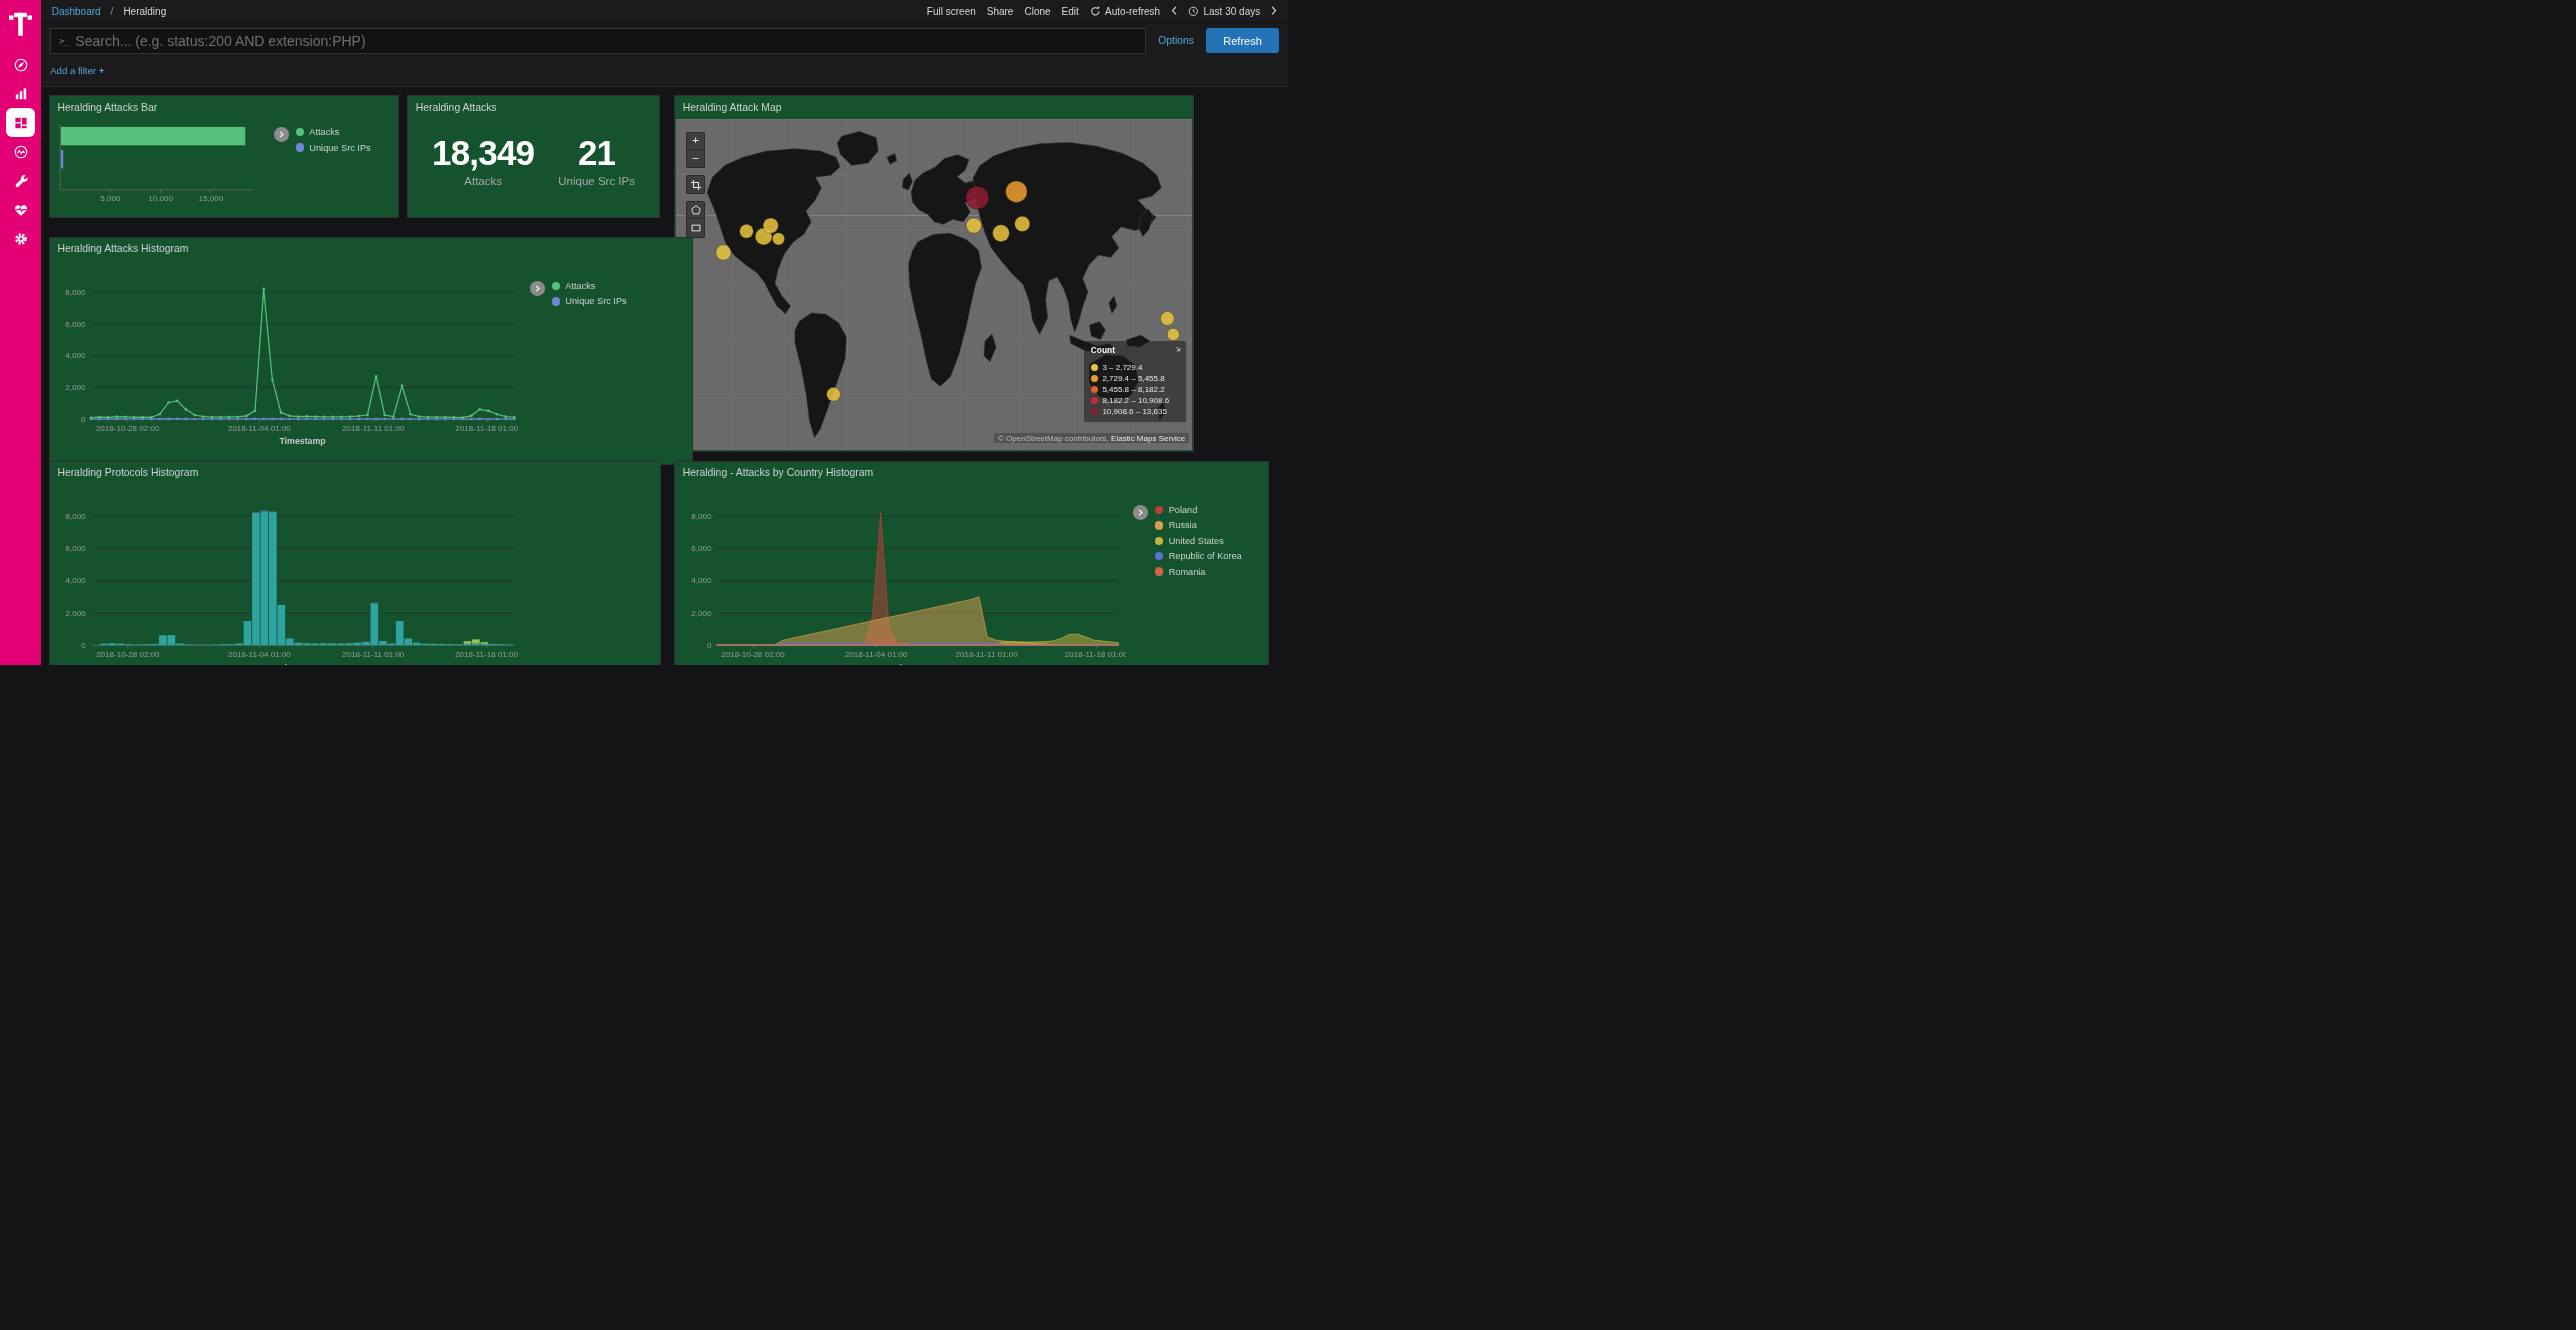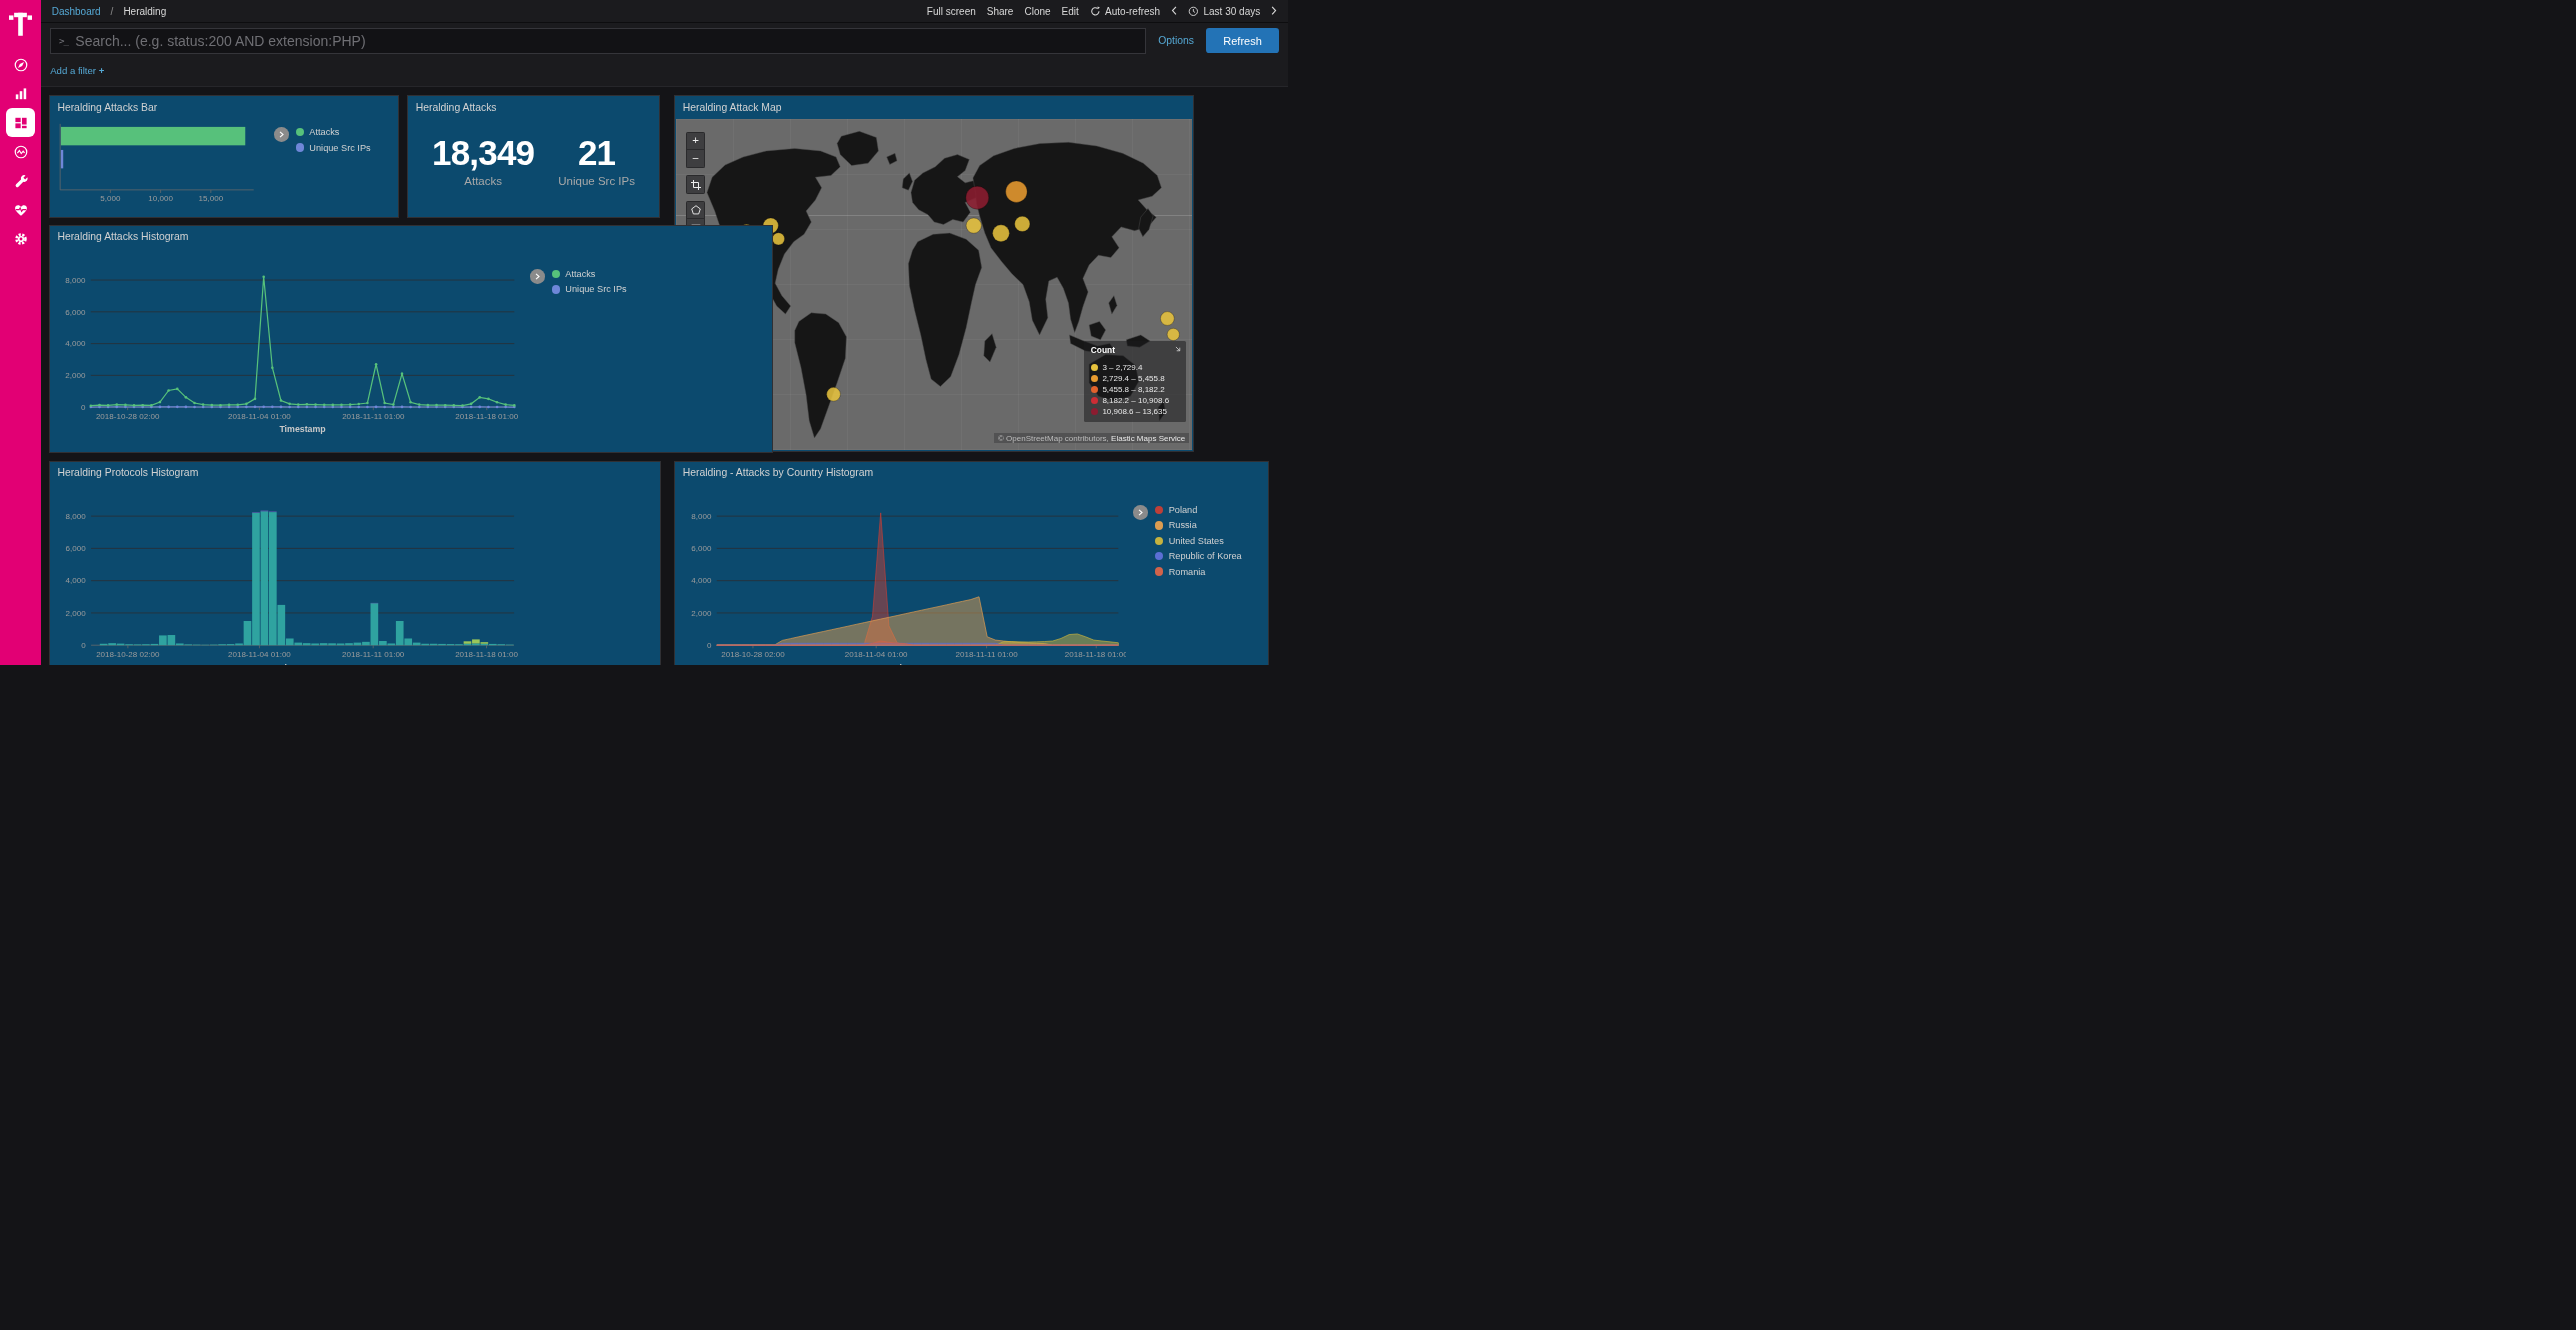--- a/index.html
+++ b/index.html
@@ -30,26 +30,26 @@
   .search-box input{flex:1;background:none;border:none;outline:none;color:#ddd;font-size:14px;font-family:"Liberation Sans",sans-serif}
   .search-box input::placeholder{color:#6f6f74}
   .options-link{color:var(--accent,#55a8d4);font-size:10.4px;text-decoration:none;cursor:pointer}
   .refresh-btn{background:var(--refresh,#2373b6);color:#fff;border:none;height:25px;padding:0 17px;font-size:11px;border-radius:3.1px;cursor:pointer}
   
   .filterbar{flex:none;padding:3.8px 9.2px 8.4px;background:#1b1b1e;border-bottom:0.8px solid #26262a}
   .add-filter{color:var(--accent,#55a8d4);font-size:9.6px;text-decoration:none;cursor:pointer}
   .add-filter .plus{font-weight:bold}
   
   .dashboard{position:relative;flex:1;background:#141417;overflow:hidden}
-  .panel{position:absolute;background:#0c4a6e;border:0.8px solid #303034}
+  .panel{position:absolute;background:#14532d;border:0.8px solid #303034}
   .panel-title{font-size:10.4px;font-weight:400;color:#d2d2d2;padding:5.4px 7.7px 2.3px}
   #p-bar{left:7.7px;top:8.4px;width:350px;height:123px}
   #p-metric{left:366px;top:8.4px;width:253px;height:123px}
   #p-map{left:633px;top:8.4px;width:520px;height:357px}
-  #p-line{left:7.7px;top:138px;width:724px;height:228px}
+  #p-line{left:7.7px;top:150px;width:644px;height:228px}
   #p-proto{left:7.7px;top:374px;width:612px;height:230px}
   #p-country{left:633px;top:374px;width:595px;height:230px}
   .panel-body-row{display:flex;padding:1.5px 4.6px}
   .chart{flex:none}
   #c-bar{width:212px;height:94px}
   #c-line{width:468px;height:198px}
   #c-proto{width:468px;height:200px}
   #c-country{width:446px;height:200px}
   svg .tk{fill:#9c9c9c;font-size:10.5px;font-family:"Liberation Sans",sans-serif}
   svg .axl{fill:#c8c8c8;font-size:11.5px;font-weight:bold;font-family:"Liberation Sans",sans-serif}

